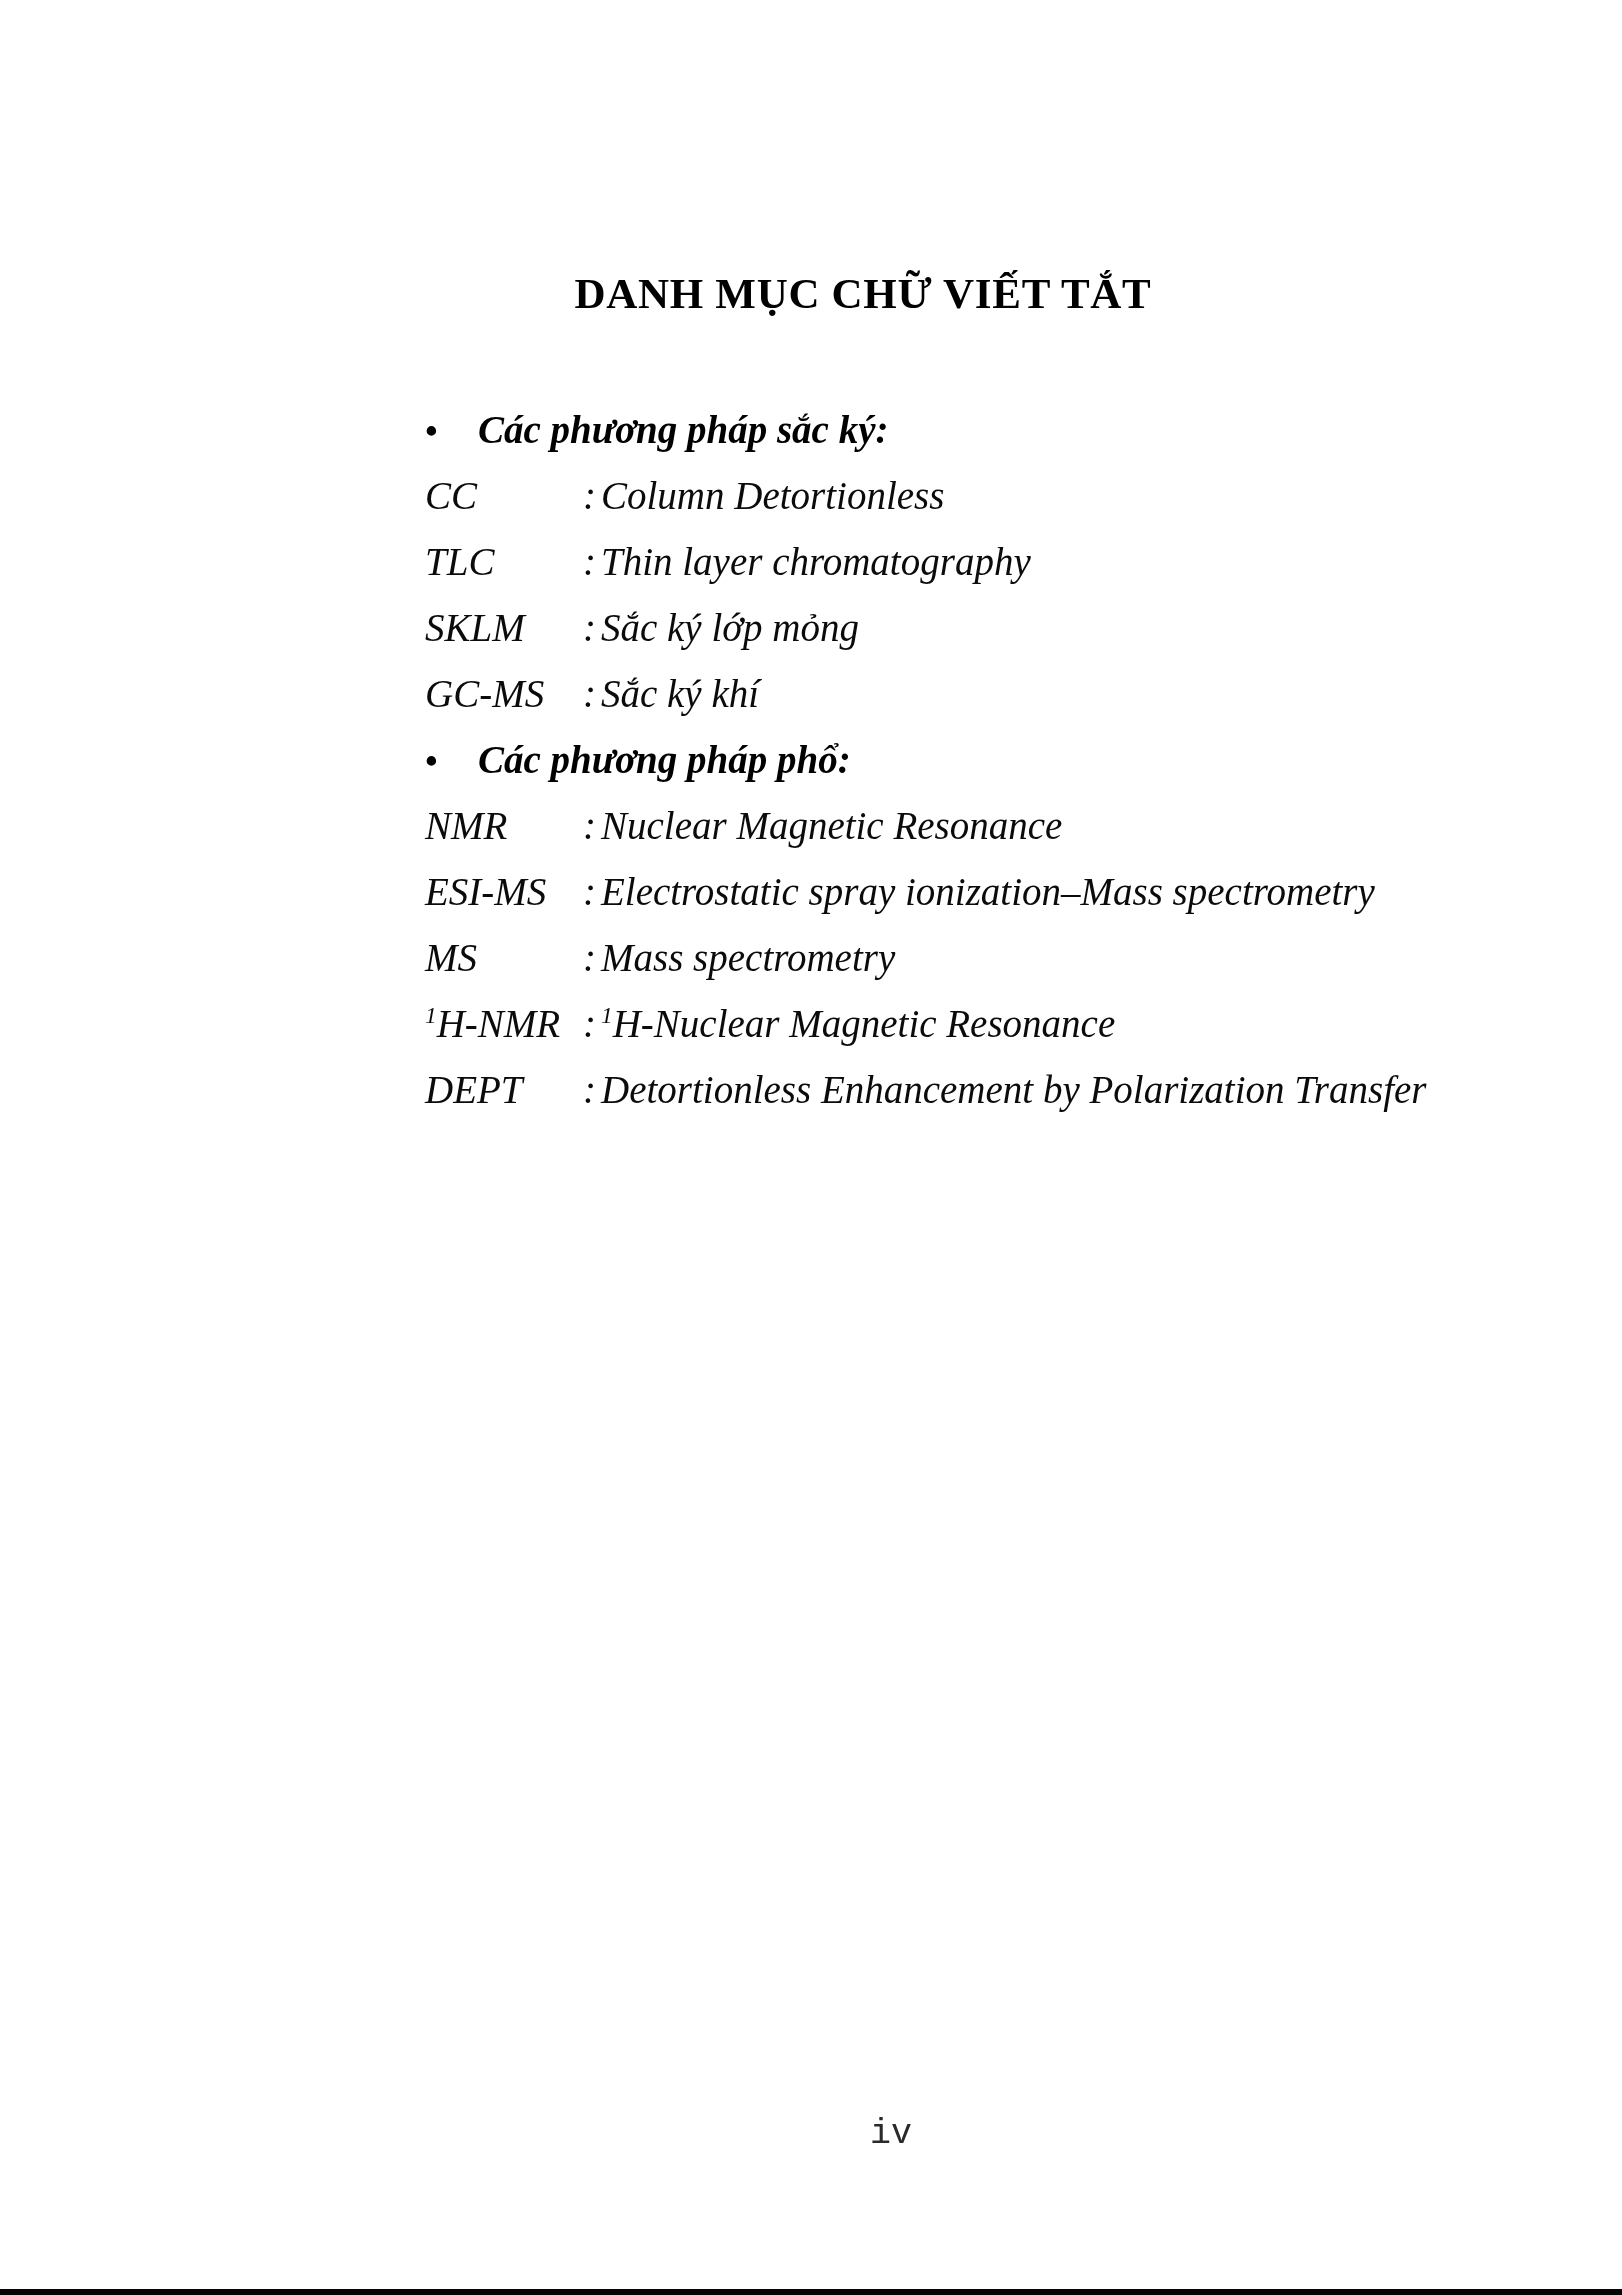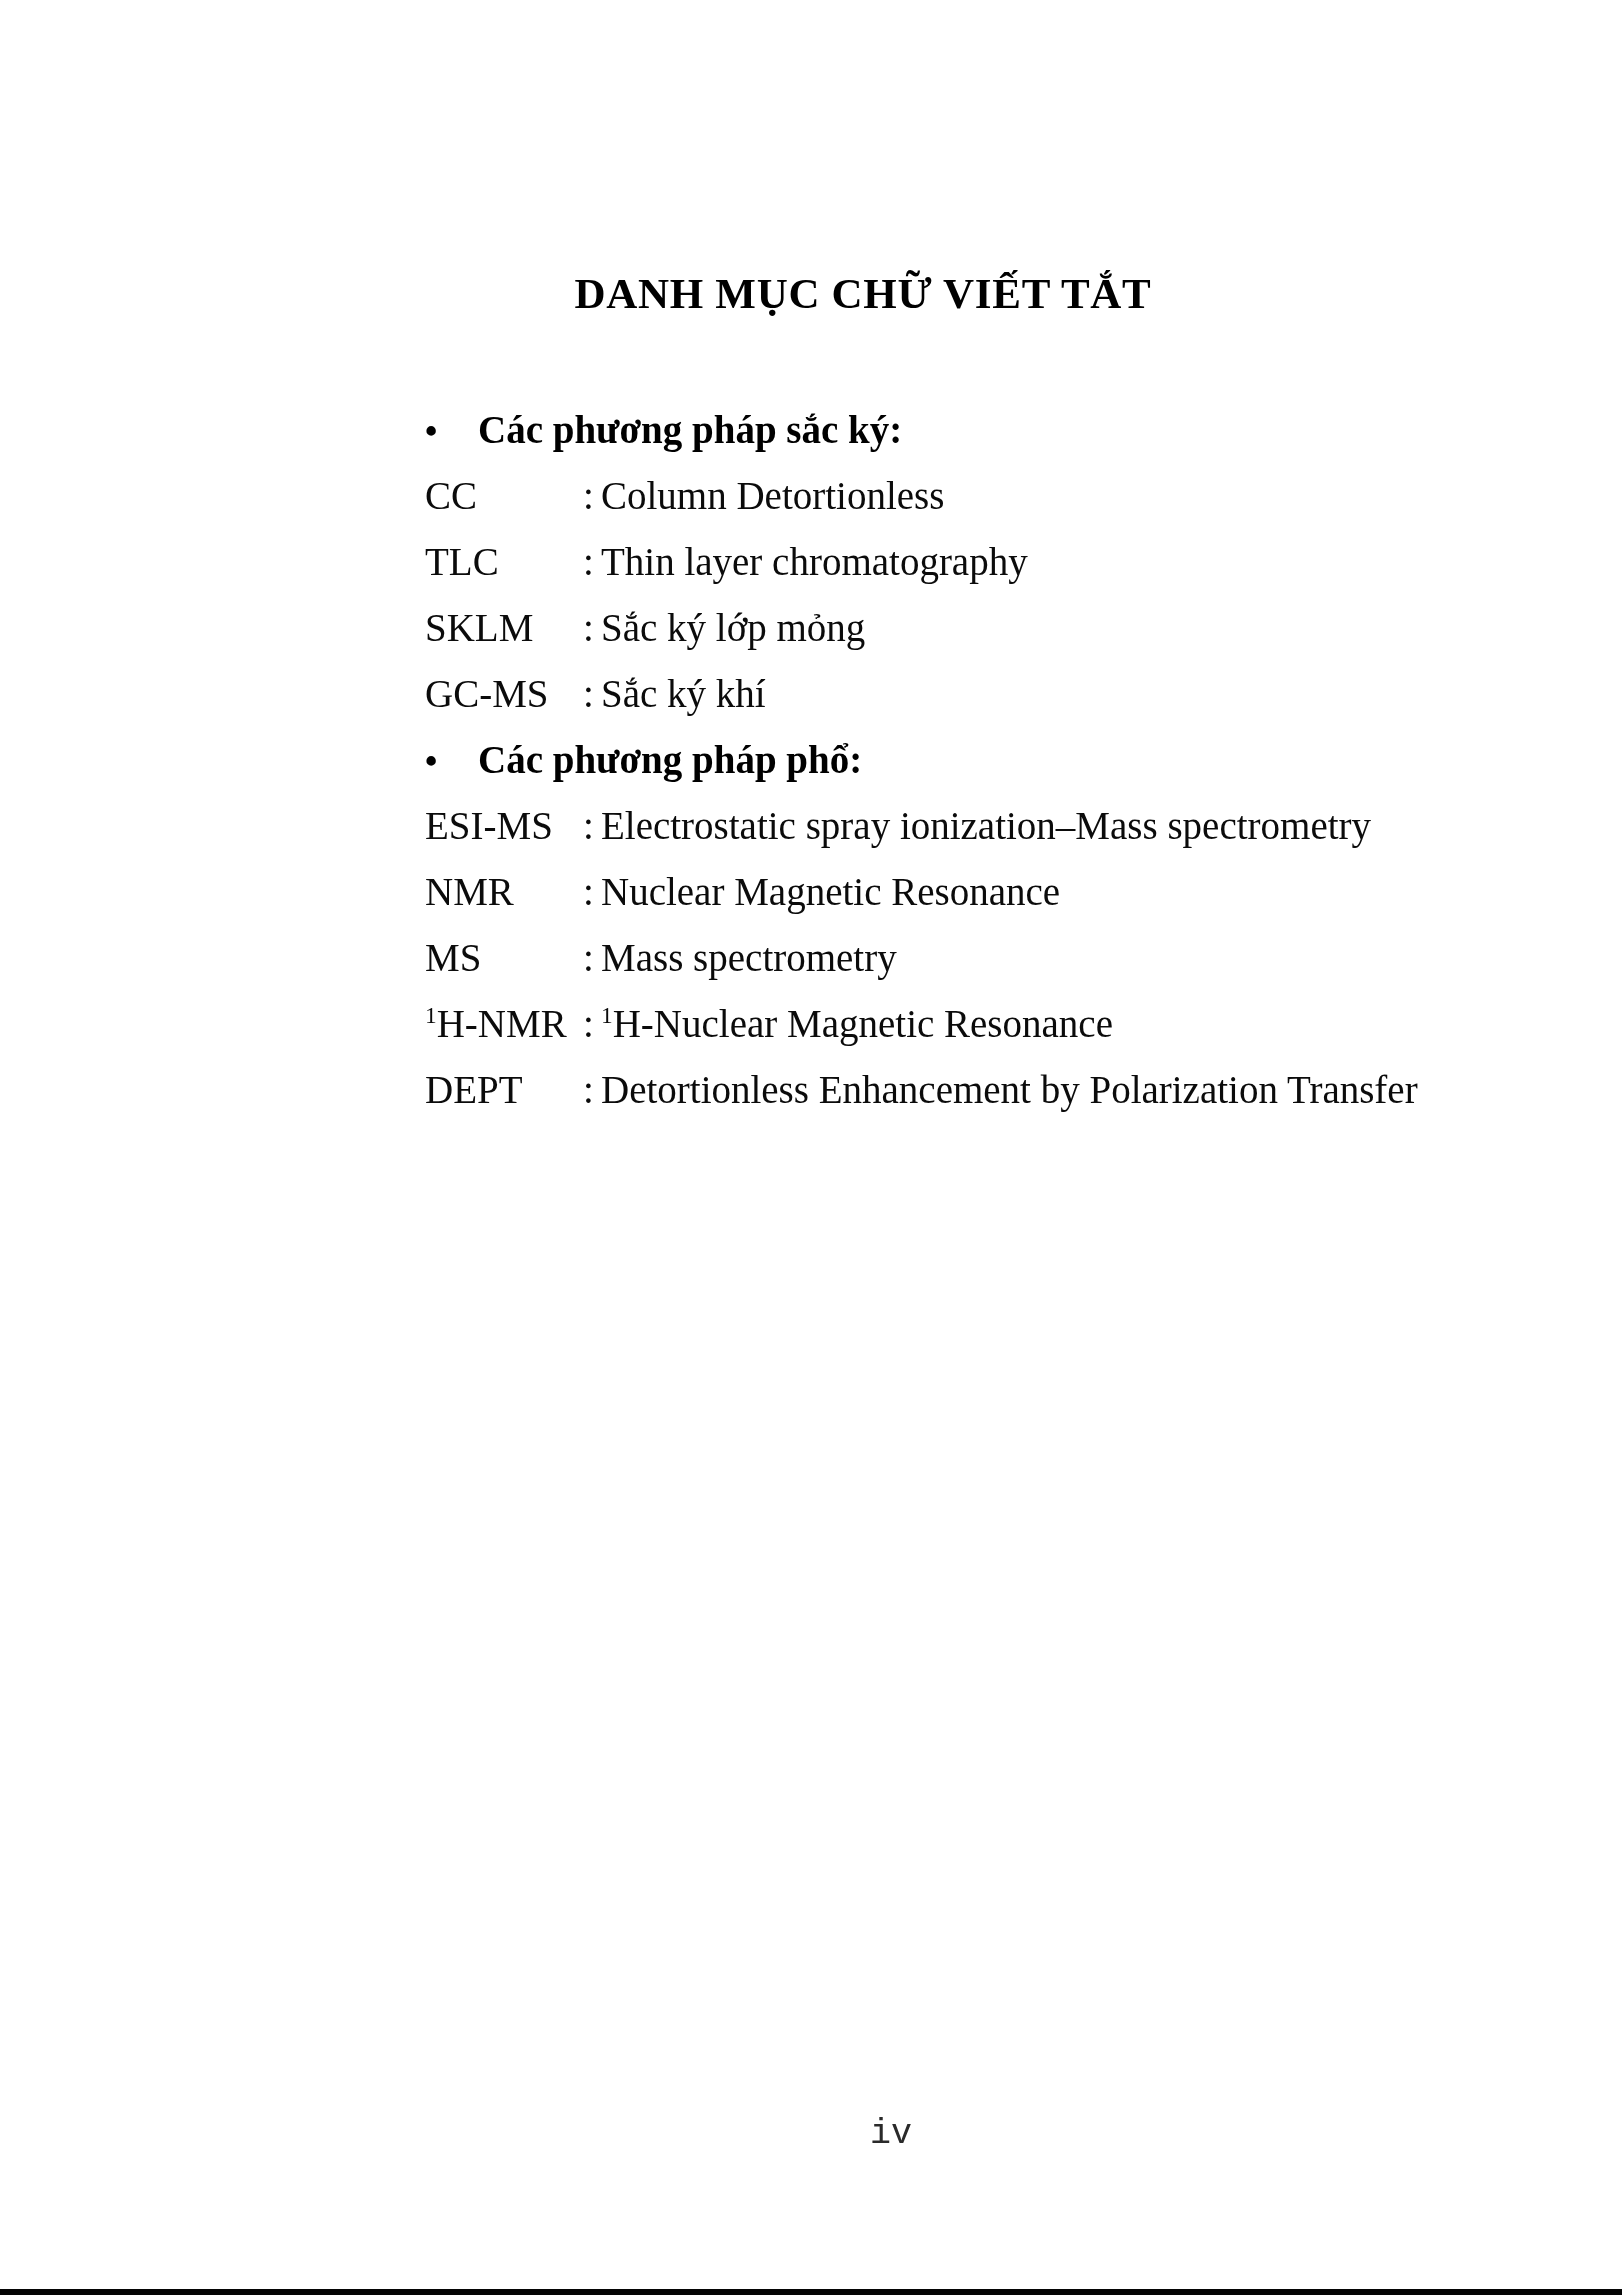--- a/index.html
+++ b/index.html
@@ -25,20 +25,21 @@
     white-space: nowrap;
   }
   .abbrev-list {
     position: absolute;
     top: 397px; left: 425px; width: 1099px;
   }
   .row {
     height: 66px; line-height: 66px;
     white-space: nowrap;
     font-size: 39px;
+    font-style: italic;
   }
   .heading-row { font-weight: bold; color: #000000; }
   .bullet {
     display: inline-block; width: 53px;
     font-size: 35px;
   }
   .abbr-cell { display: inline-block; width: 158px; }
   .colon-cell { display: inline-block; width: 18px; }
   .def-cell { display: inline; }
   sup {
@@ -89,25 +90,25 @@
 
     <div class="row">
       <span class="abbr-cell"><sup></sup><span>GC-MS</span></span><span class="colon-cell">:</span><span class="def-cell"><sup></sup><span>Sắc ký khí</span></span>
     </div>
 
     <div class="row heading-row">
       <span class="bullet">•</span><span>Các phương pháp phổ:</span>
     </div>
 
     <div class="row">
-      <span class="abbr-cell"><sup></sup><span>ESI-MS</span></span><span class="colon-cell">:</span><span class="def-cell"><sup></sup><span>Electrostatic spray ionization–Mass spectrometry</span></span>
+      <span class="abbr-cell"><sup></sup><span>NMR</span></span><span class="colon-cell">:</span><span class="def-cell"><sup></sup><span>Nuclear Magnetic Resonance</span></span>
     </div>
 
     <div class="row">
-      <span class="abbr-cell"><sup></sup><span>NMR</span></span><span class="colon-cell">:</span><span class="def-cell"><sup></sup><span>Nuclear Magnetic Resonance</span></span>
+      <span class="abbr-cell"><sup></sup><span>ESI-MS</span></span><span class="colon-cell">:</span><span class="def-cell"><sup></sup><span>Electrostatic spray ionization–Mass spectrometry</span></span>
     </div>
 
     <div class="row">
       <span class="abbr-cell"><sup></sup><span>MS</span></span><span class="colon-cell">:</span><span class="def-cell"><sup></sup><span>Mass spectrometry</span></span>
     </div>
 
     <div class="row">
       <span class="abbr-cell"><sup>1</sup><span>H-NMR</span></span><span class="colon-cell">:</span><span class="def-cell"><sup>1</sup><span>H-Nuclear Magnetic Resonance</span></span>
     </div>
 

